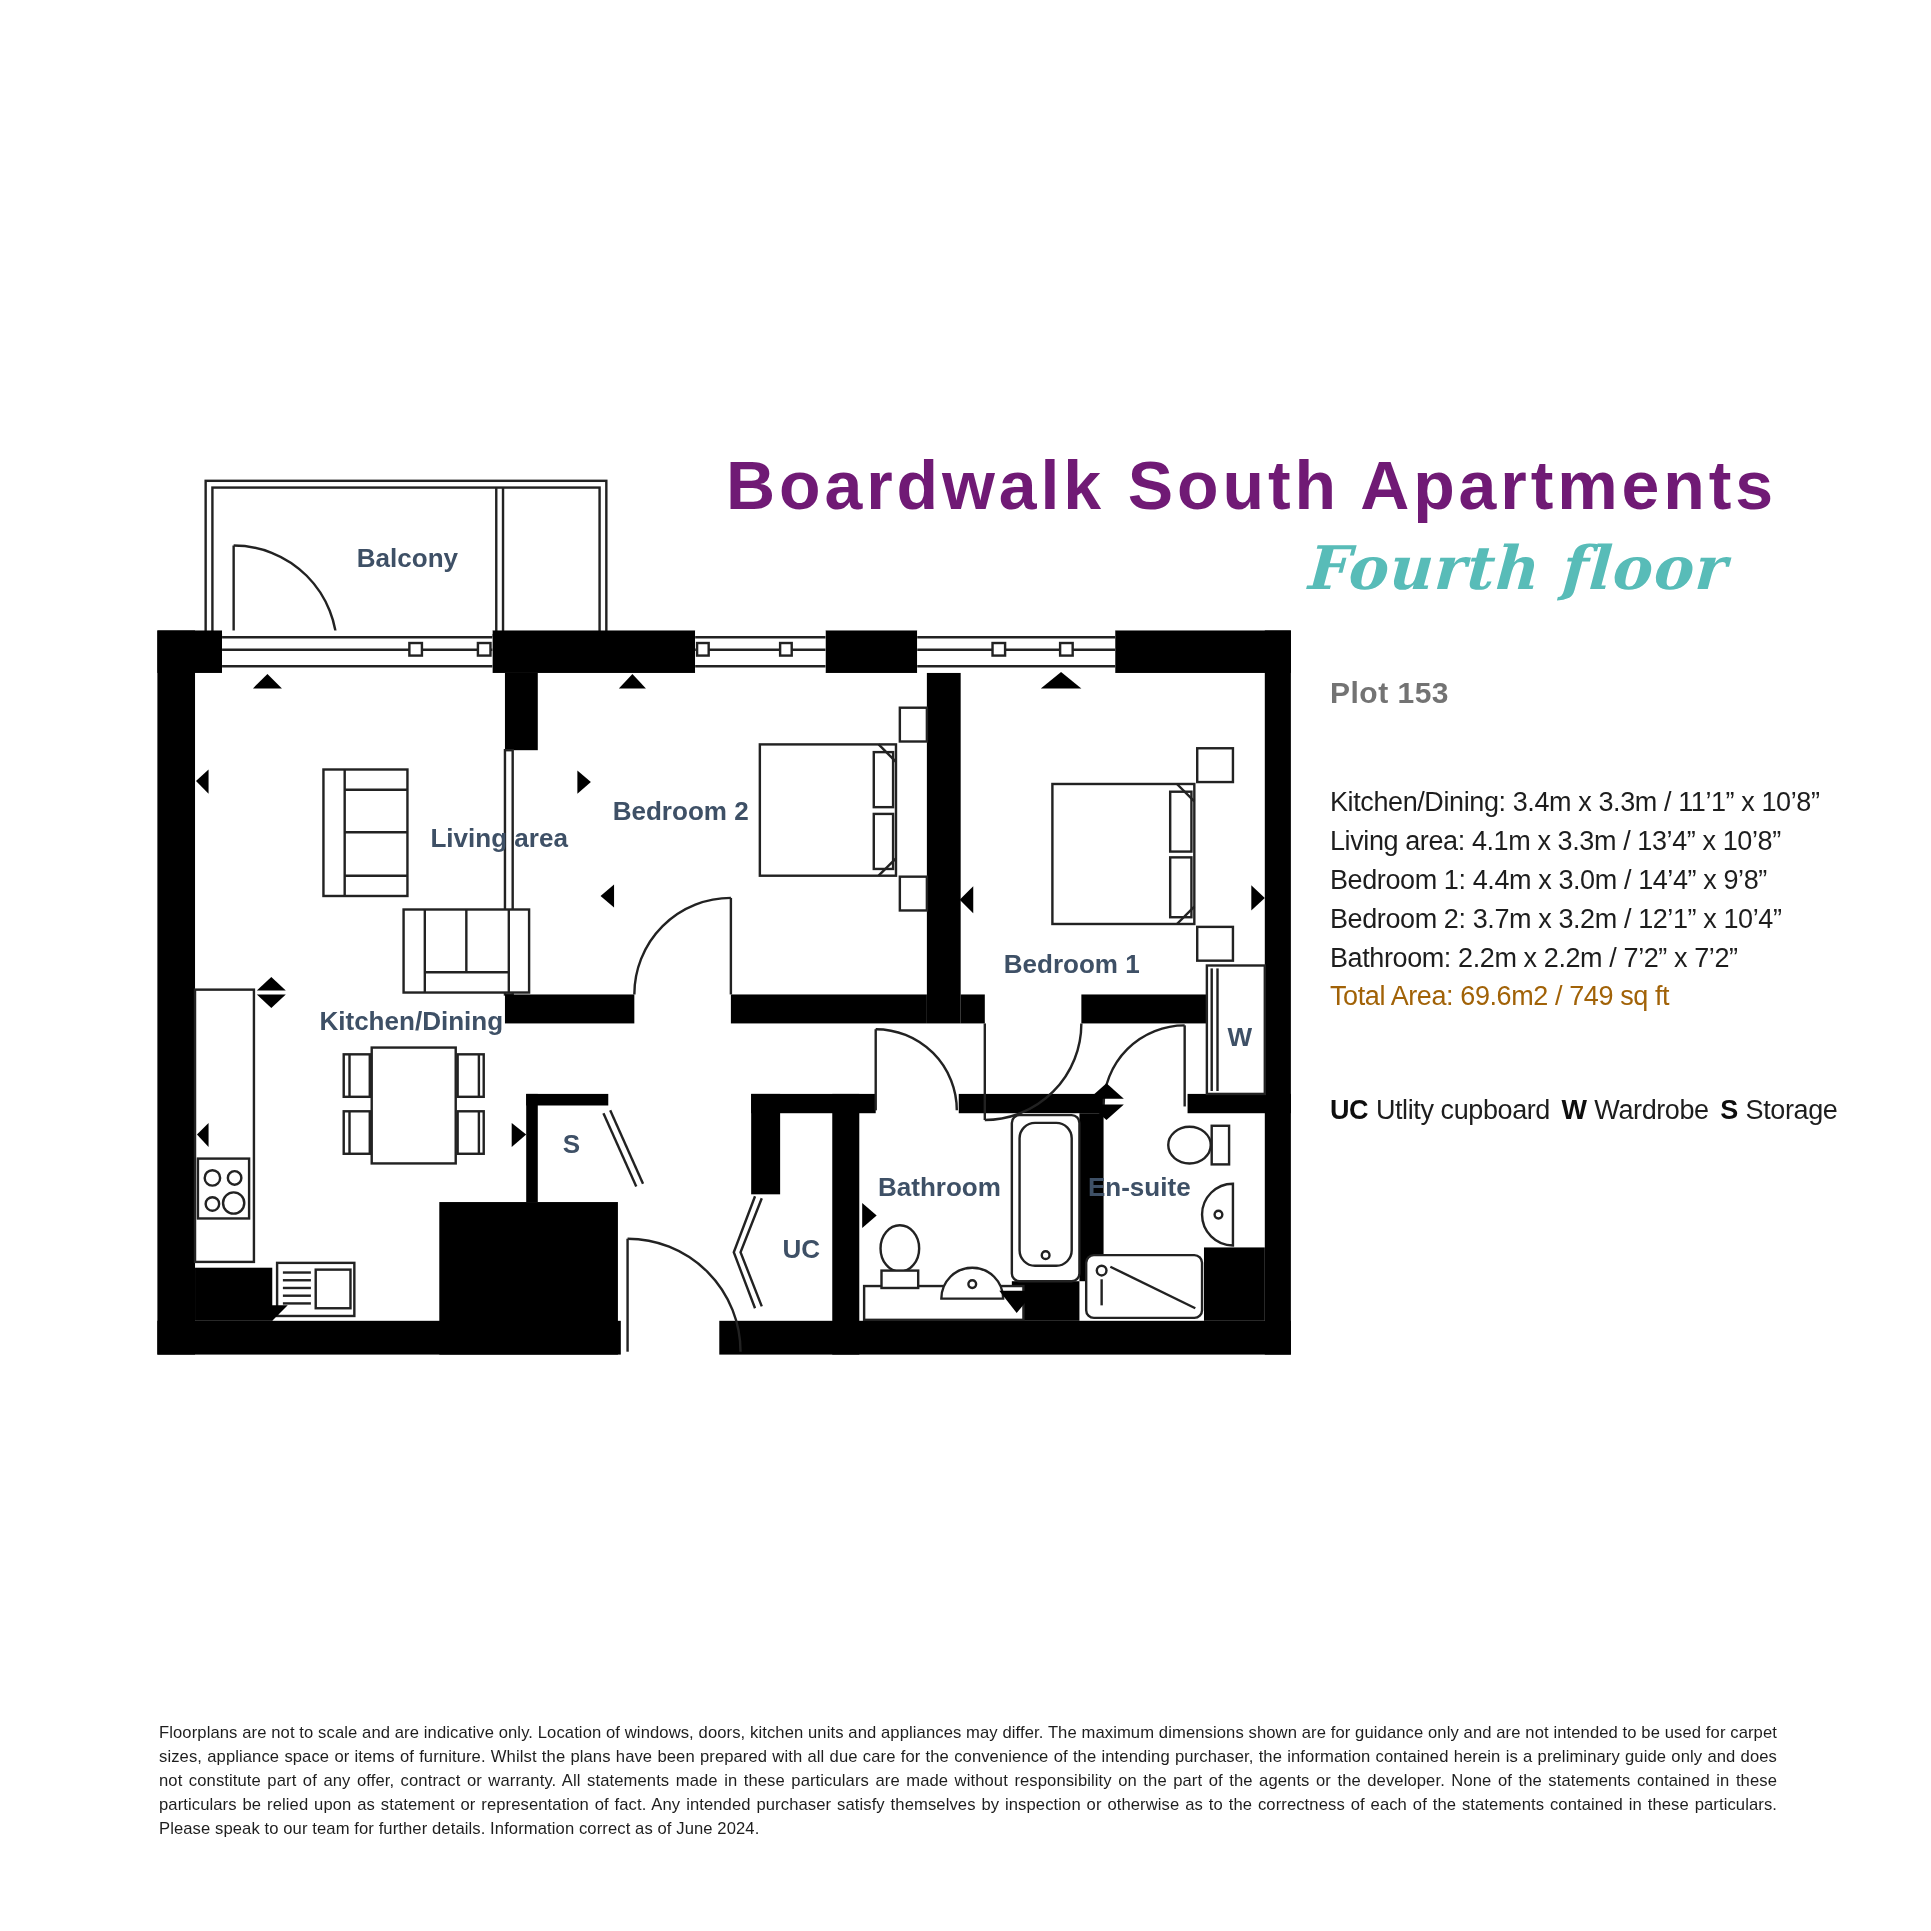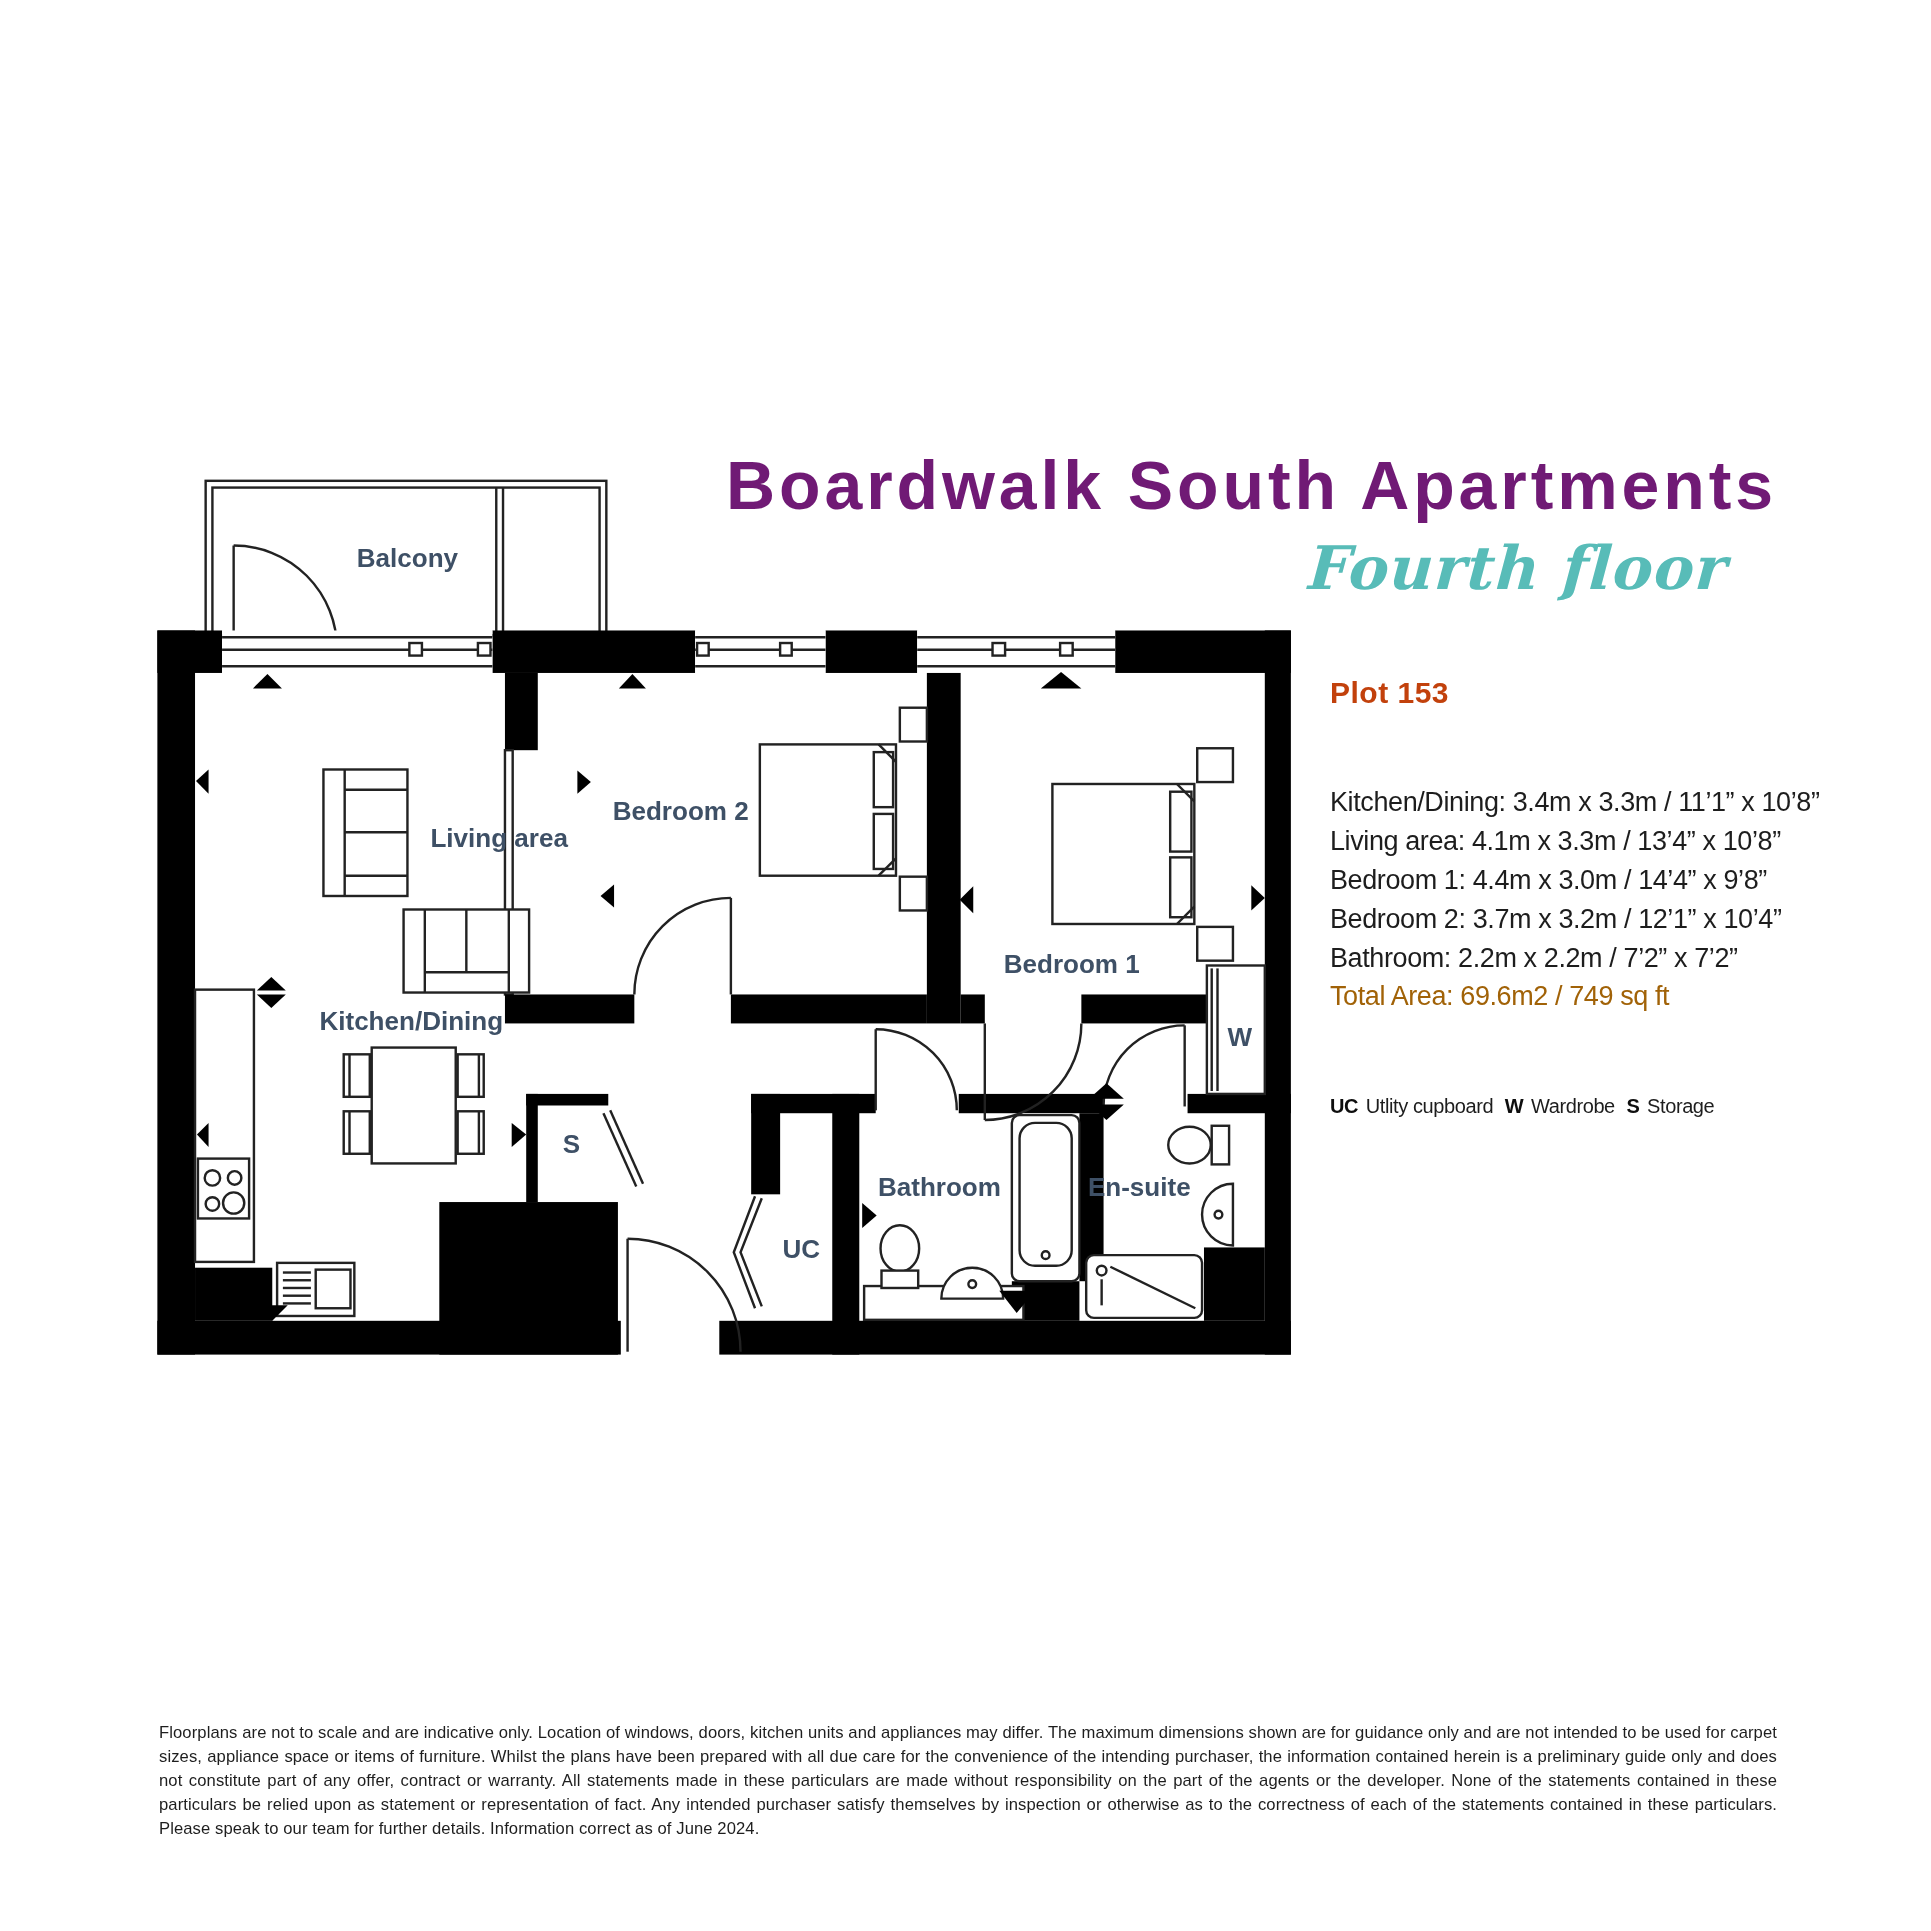--- a/index.html
+++ b/index.html
@@ -12,31 +12,31 @@
     left:726px;top:446px;font-size:68px;font-weight:800;letter-spacing:3.9px;
     color:#701a75;white-space:nowrap;
   }
   #floor-script{
     left:1139px;top:533px;width:589px;text-align:right;
     font-family:"DejaVu Serif", serif;font-style:italic;font-weight:bold;
     font-size:60px;color:#58bcb8;white-space:nowrap;letter-spacing:1px;
     transform:skewX(-4deg);
   }
   #plot-number{
-    left:1330px;top:676px;font-size:30px;font-weight:800;color:#c2410c;letter-spacing:0.5px;
+    left:1330px;top:676px;font-size:30px;font-weight:800;color:#737373;letter-spacing:0.5px;
   }
   #dims{
     left:1330px;top:755px;font-size:27px;line-height:39px;color:#1d1d1d;
     letter-spacing:-0.4px;white-space:nowrap;margin-top:28px;
   }
   #total-area{
     left:1330px;top:981px;font-size:27px;color:#a16207;letter-spacing:-0.4px;white-space:nowrap;
   }
   #legend{
-    left:1330px;top:1095px;font-size:20px;color:#1d1d1d;letter-spacing:-0.4px;white-space:nowrap;
+    left:1330px;top:1095px;font-size:27px;color:#1d1d1d;letter-spacing:-0.4px;white-space:nowrap;
   }
   #legend b{font-weight:800;color:#0e0e0e;margin-right:7.7px;}
   #legend span{margin-right:11.6px;}
   #disclaimer{
     left:159px;top:1721px;width:1618px;font-size:16.6px;line-height:24px;
     color:#1e1e1e;text-align:justify;letter-spacing:0.1px;
   }
   svg text{
     font-family:"Liberation Sans", sans-serif;
     font-size:27px;font-weight:600;fill:#3e5066;text-anchor:middle;

